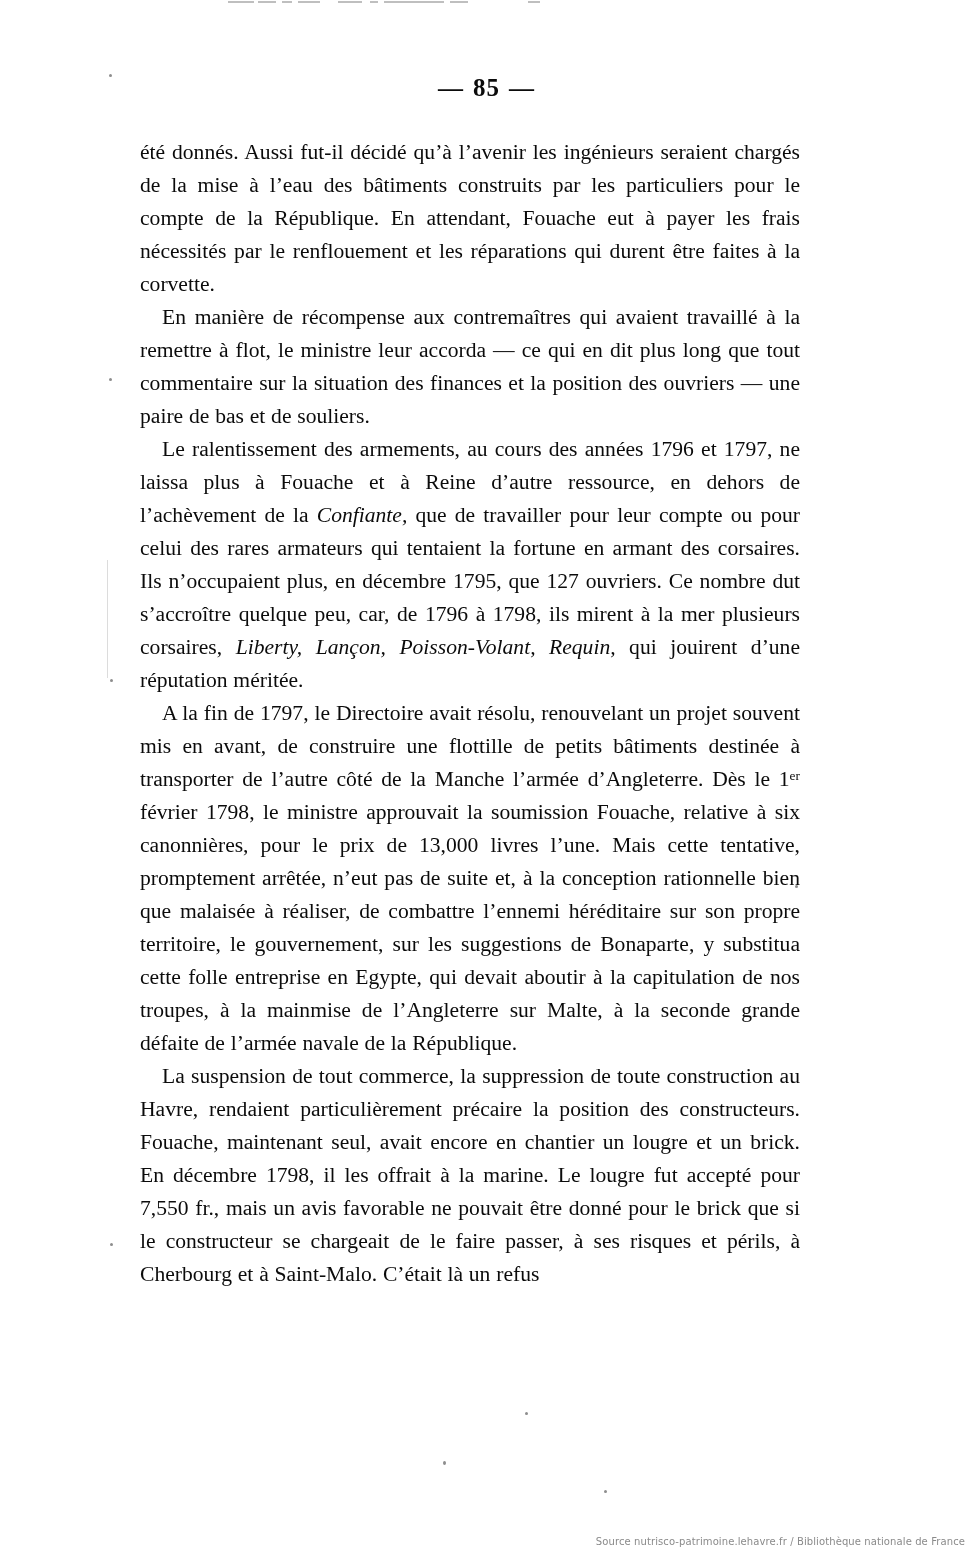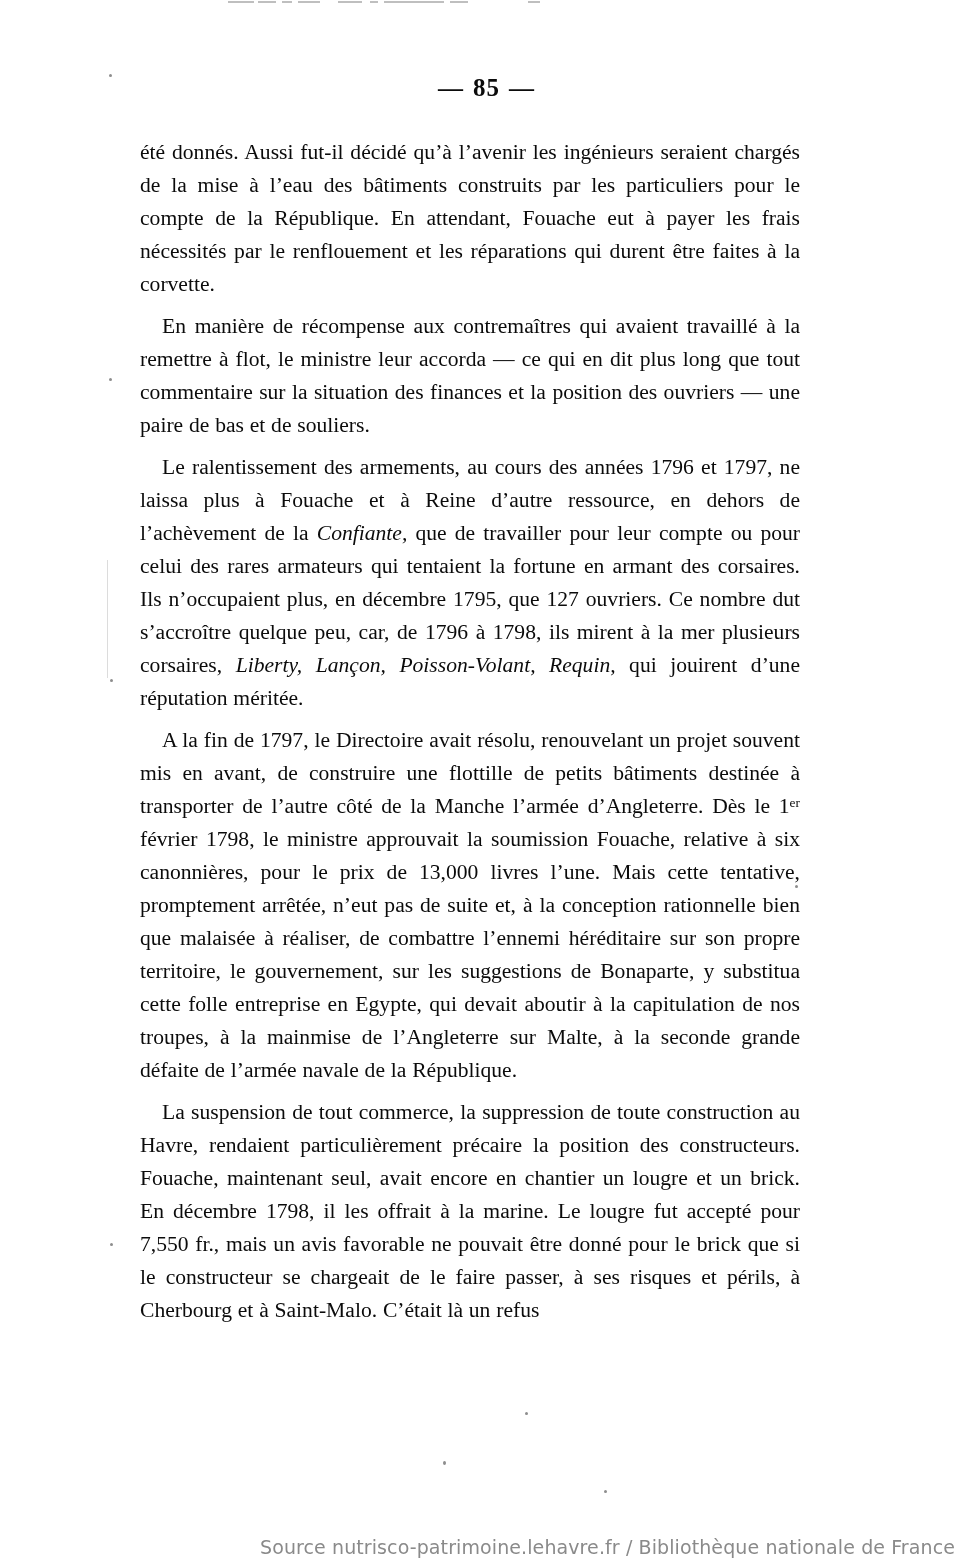--- a/index.html
+++ b/index.html
@@ -84,39 +84,39 @@
     margin: 0;
     font-size: 21.6px;
     line-height: 33px;
     text-align: justify;
     text-indent: 22px;
     word-spacing: 0.4px;
     -webkit-hyphens: none;
     hyphens: none;
   }
   .textblock p.first { text-indent: 0; }
-  .textblock p + p { margin-top: 9px; }
+  .textblock p + p { }
   .textblock i { font-style: italic; }
   .textblock sup {
     font-size: 0.62em;
     vertical-align: 0.46em;
     line-height: 0;
   }
 
   
   .footer {
     position: absolute;
     left: 0;
     top: 1536px;
     width: 973px;
-    padding-right: 18px;
+    padding-right: 8px;
     box-sizing: border-box;
     text-align: right;
     font-family: "DejaVu Sans", "Liberation Sans", sans-serif;
-    font-size: 19px;
+    font-size: 10px;
     color: #8a8a8a;
     letter-spacing: 0.1px;
   }
 </style>
 </head>
 <body>
 
 <div id="page">
 
   <div class="top-artifacts">

